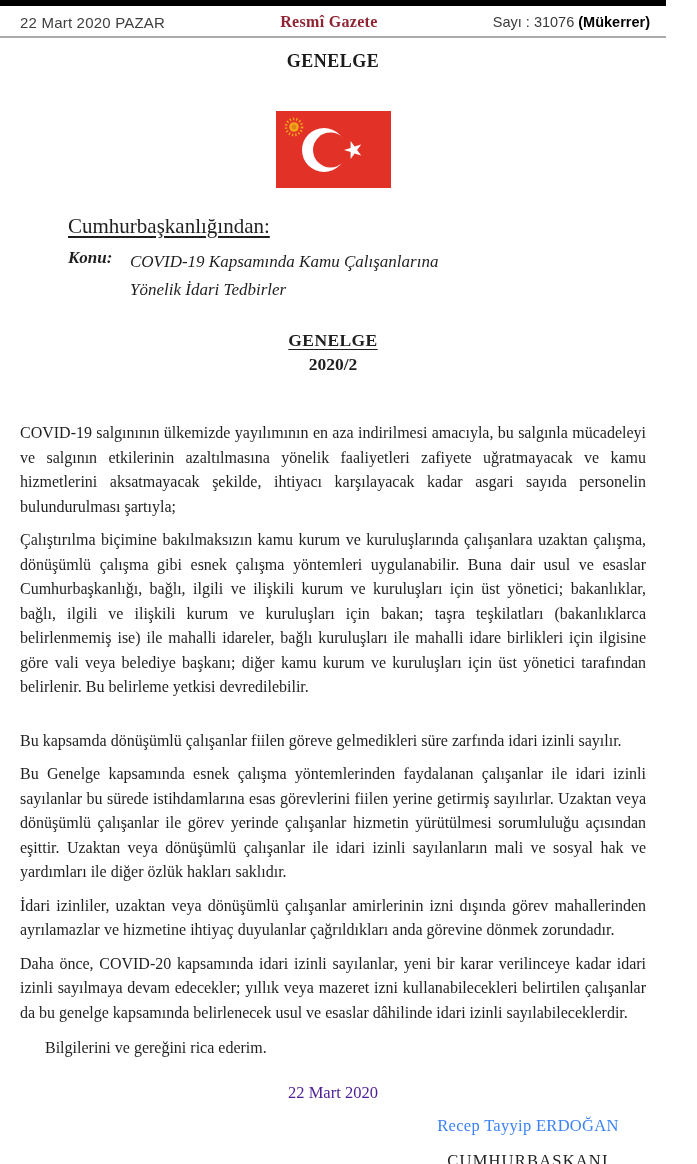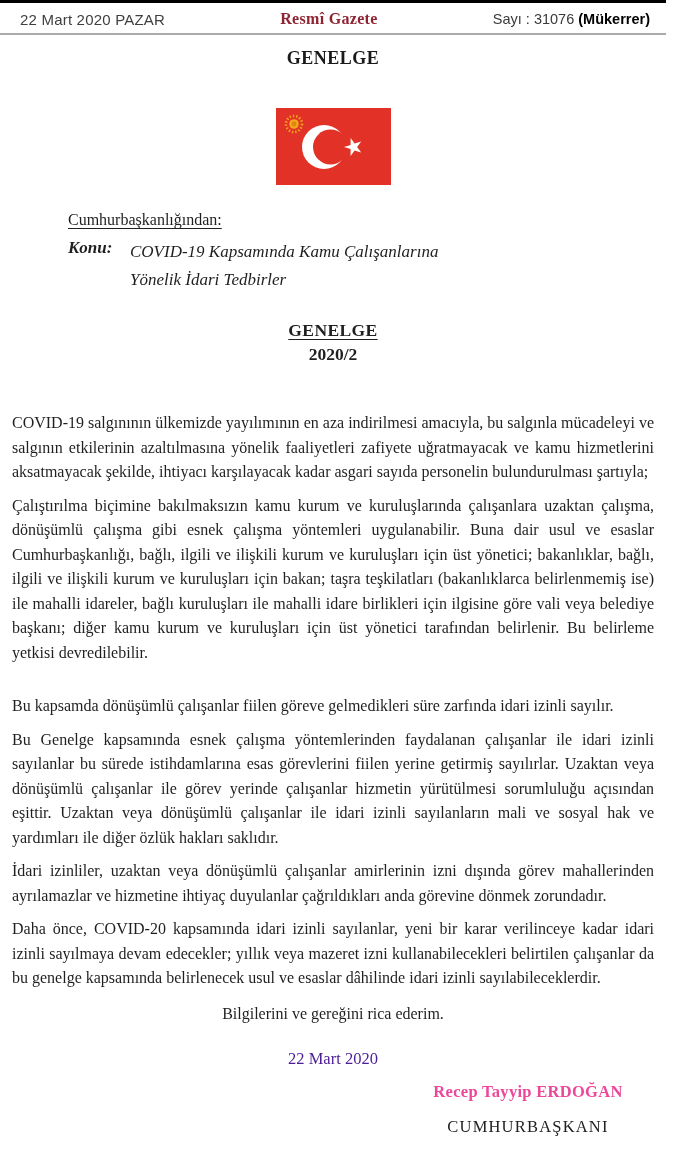--- a/index.html
+++ b/index.html
@@ -2,21 +2,21 @@
 <html lang="tr"><head>
 <meta charset="utf-8">
 <title>Resmî Gazete</title>
 <style>
   html,body { margin:0; padding:0; background:#ffffff; }
   .page {
     position:relative;
     width:666px; height:1164px;
     background:#ffffff;
     box-sizing:border-box;
-    border-top:3px solid #000000;
+    border-top:6px solid #000000;
     font-family:"Liberation Serif", serif;
     color:#1f1f1f;
     overflow:hidden;
   }
   
   .masthead {
     display:flex; justify-content:space-between; align-items:center;
     padding:7px 16px 5px 20px;
     font-family:"Liberation Sans", sans-serif;
   }
@@ -32,45 +32,45 @@
   .doc-heading {
     margin:13px 0 0; text-align:center;
     font-size:18px; font-weight:bold; letter-spacing:.5px; color:#1a1a1a;
   }
   
   .flag-wrap { display:flex; justify-content:center; margin-top:39px; }
   .flag-svg { width:115px; height:77px; display:block; }
   
   .from {
     margin:26px 0 0 68px;
-    font-size:16px; text-decoration:underline; text-underline-offset:3px;
+    font-size:21px; text-decoration:underline; text-underline-offset:3px;
   }
   .subject { display:flex; margin:9px 0 0 68px; font-size:17px;font-style:italic; }
   .subject-label { font-weight:bold; width:62px; flex:0 0 62px; }
   .subject-lines div { line-height:28px; }
   
   .circ-head { text-align:center; margin-top:26px; }
   .circ-title {
     display:inline-block; font-weight:bold; font-size:17.5px;
     text-decoration:underline; text-underline-offset:3px; letter-spacing:.4px;
   }
   .circ-no { font-weight:bold; font-size:17.5px; margin-top:3px; }
   
   .body {
-    padding:0 12px; margin-top:46px;
+    padding:0 20px; margin-top:46px;
     font-size:16px; line-height:24.5px;
     text-align:justify;
   }
   .body p { margin:0 0 9px; }
   .body p:nth-of-type(3) { margin-top:29px; }
-  .closing { padding:0 12px; margin:14px 0 0; font-size:16px;text-align:center; }
+  .closing { padding:0 45px; margin:14px 0 0; font-size:16px; }
   
   .sign-date { text-align:center; font-size:16.5px; margin-top:26px; color:#4c1d95; }
   .sign-block { width:300px; margin:13px 0 0 378px; text-align:center; font-size:16.5px; }
-  .sign-name { font-weight:bold; letter-spacing:.3px; color:#ec4899; }
+  .sign-name { font-weight:normal; letter-spacing:.3px; color:#3b82f6; }
   .sign-title { margin-top:15px; letter-spacing:1.2px; color:#222; }
 </style>
 </head>
 <body>
 
 <div class="page">
 
   <header class="masthead">
     <span class="masthead-date">22 Mart 2020 PAZAR</span>
     <span class="gazette-title">Resmî Gazete</span>

